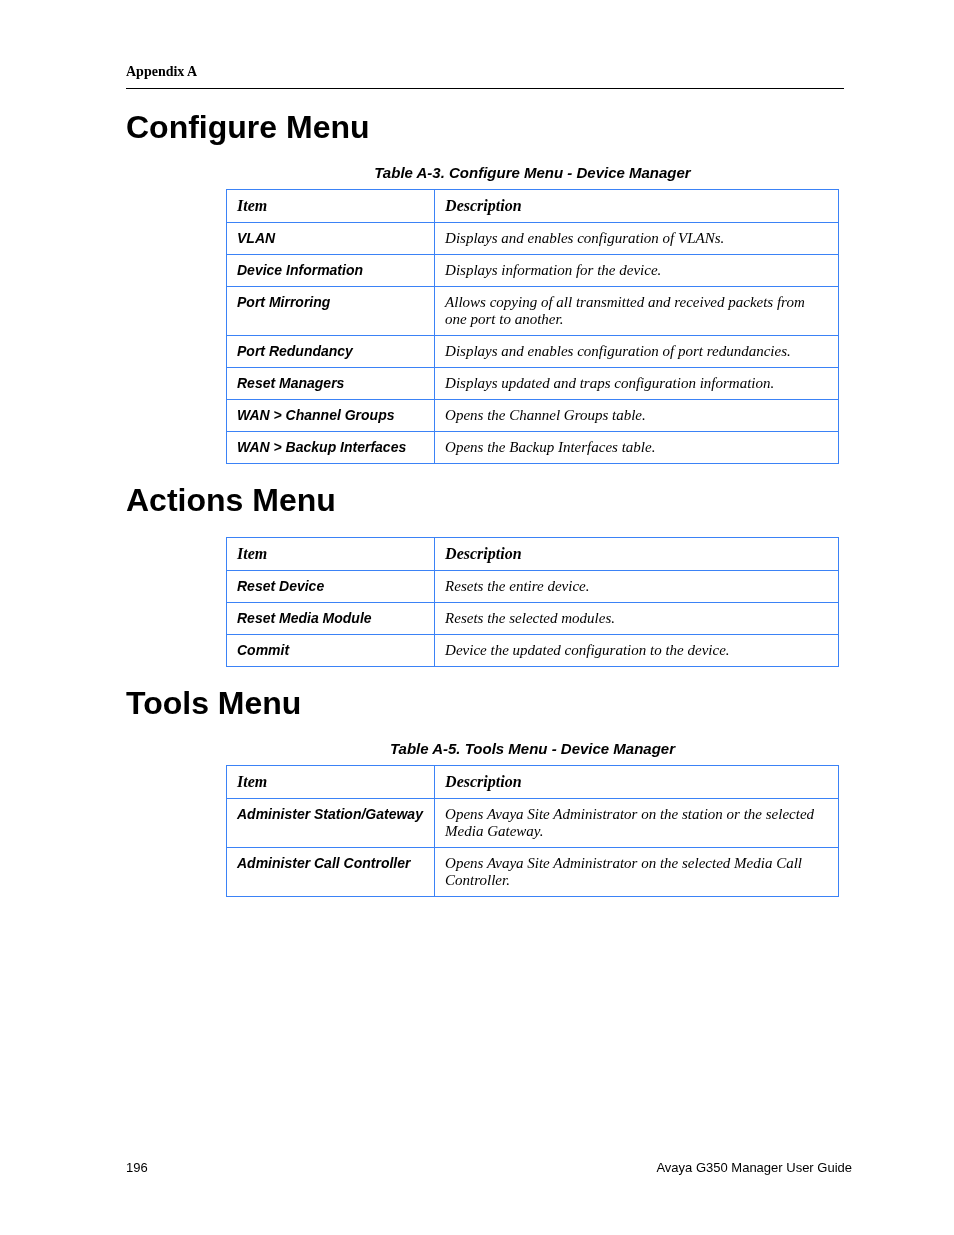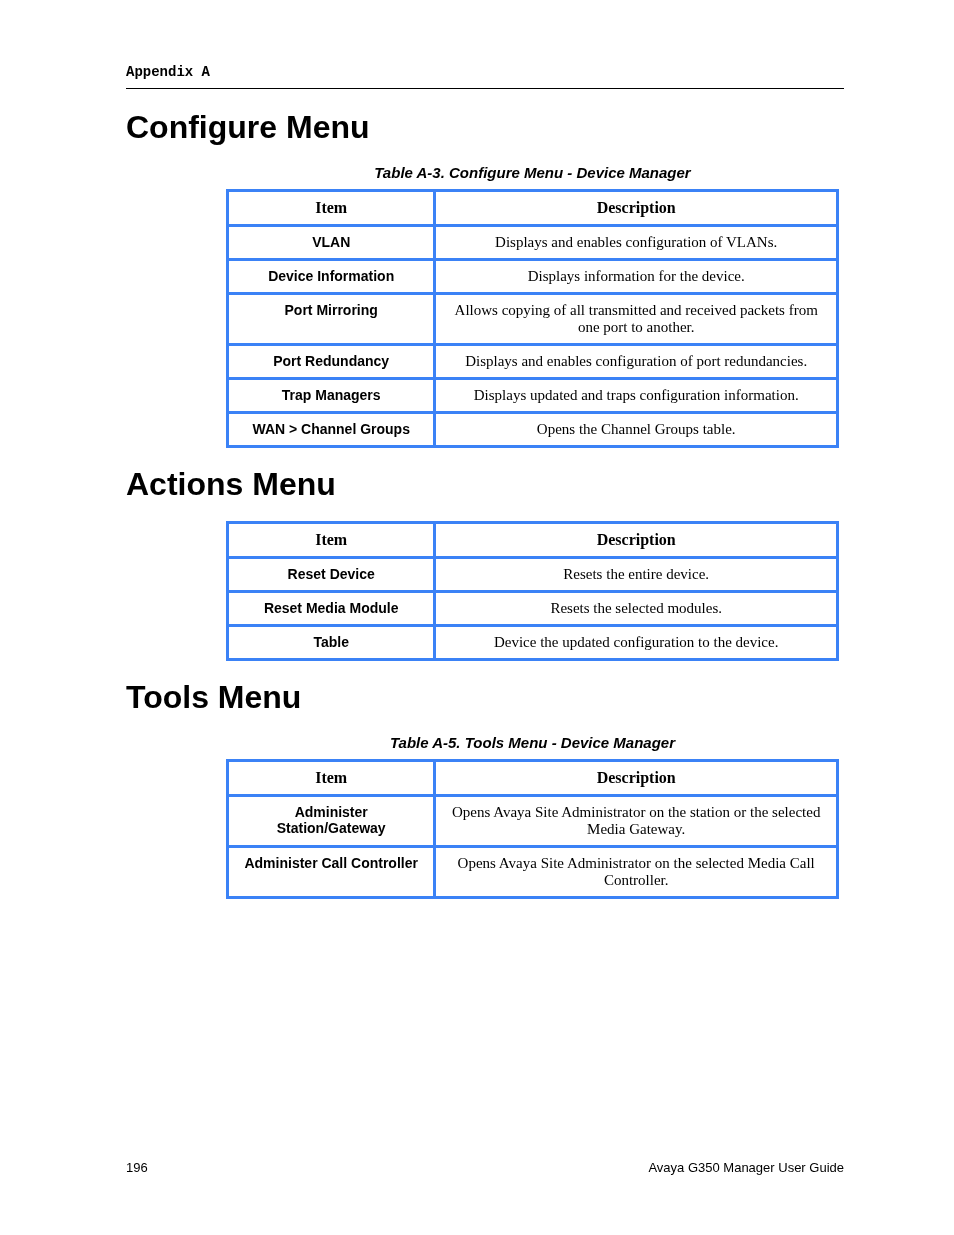--- a/index.html
+++ b/index.html
@@ -10,21 +10,21 @@
     color: #000;
   }
   .page {
     width: 954px;
     height: 1235px;
     box-sizing: border-box;
     padding: 64px 110px 50px 126px;
     position: relative;
   }
   .running-header {
-    font-family: Liberation Mono, monospace;
+    font-family: Liberation Serif, serif;
     font-size: 14px;
     font-weight: bold;
     padding-bottom: 8px;
   }
   .rule {
     border: none;
     border-top: 1px solid #000;
     margin: 0 0 20px 0;
   }
   h1.section {
@@ -44,44 +44,45 @@
     font-size: 15px;
     text-align: center;
     margin: 6px 0 8px 0;
   }
   table.doc {
     width: 100%;
     border-collapse: collapse;
     font-size: 15px;
   }
   table.doc th, table.doc td {
-    border: 3px solid #3b82f6;
+    border: 1px solid #3b82f6;
     padding: 7px 10px 7px 10px;
-    text-align: center;
+    text-align: left;
     vertical-align: top;
+    font-style: italic;
   }
   table.doc th {
     font-family: "Times New Roman", Times, serif;
     font-weight: bold;
     font-size: 16px;
   }
   td.item-cell {
     font-family: Arial, Helvetica, sans-serif;
     font-weight: bold;
     font-size: 14px;
     width: 34%;
   }
   td.desc-cell {
     font-family: "Times New Roman", Times, serif;
     font-size: 15px;
   }
   .footer {
     position: absolute;
     left: 126px;
-    right: 110px;
+    right: 102px;
     bottom: 60px;
     font-family: Arial, Helvetica, sans-serif;
     font-size: 13px;
   }
   .footer .pg {
     float: left;
   }
   .footer .guide {
     float: right;
   }
@@ -115,26 +116,30 @@
           </tr>
         <tr>
             <td class="item-cell">Port Mirroring</td>
             <td class="desc-cell">Allows copying of all transmitted and received packets from one port to another.</td>
           </tr>
         <tr>
             <td class="item-cell">Port Redundancy</td>
             <td class="desc-cell">Displays and enables configuration of port redundancies.</td>
           </tr>
         <tr>
-            <td class="item-cell">Trap Managers</td>
+            <td class="item-cell">Reset Managers</td>
             <td class="desc-cell">Displays updated and traps configuration information.</td>
           </tr>
         <tr>
             <td class="item-cell">WAN &gt; Channel Groups</td>
             <td class="desc-cell">Opens the Channel Groups table.</td>
+          </tr>
+        <tr>
+            <td class="item-cell">WAN &gt; Backup Interfaces</td>
+            <td class="desc-cell">Opens the Backup Interfaces table.</td>
           </tr>
       </tbody>
     </table>
   </div>
 
   <h1 class="section">Actions Menu</h1>
   <div class="table-wrap">
     <table class="doc">
       <thead>
         <tr>
@@ -145,21 +150,21 @@
       <tbody>
         <tr>
             <td class="item-cell">Reset Device</td>
             <td class="desc-cell">Resets the entire device.</td>
           </tr>
         <tr>
             <td class="item-cell">Reset Media Module</td>
             <td class="desc-cell">Resets the selected modules.</td>
           </tr>
         <tr>
-            <td class="item-cell">Table</td>
+            <td class="item-cell">Commit</td>
             <td class="desc-cell">Device the updated configuration to the device.</td>
           </tr>
       </tbody>
     </table>
   </div>
 
   <h1 class="section">Tools Menu</h1>
   <div class="table-wrap">
     <div class="table-caption">Table A-5.  Tools Menu - Device Manager</div>
     <table class="doc">

